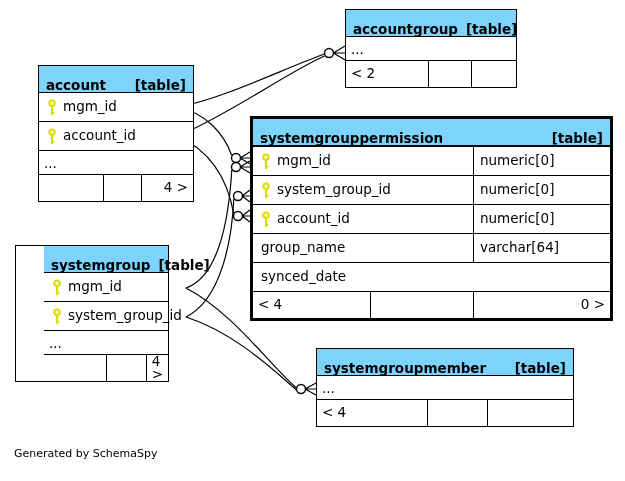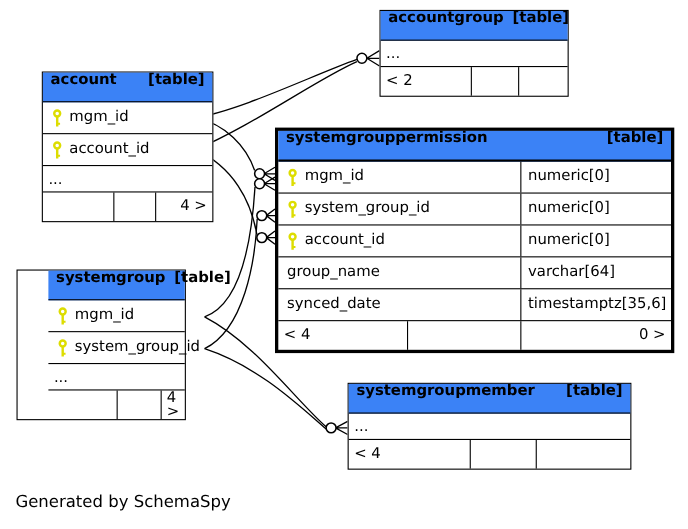--- a/index.html
+++ b/index.html
@@ -8,21 +8,21 @@
     font-family:"DejaVu Sans","Liberation Sans",sans-serif;
     color:#000;overflow:hidden;
   }
   #wires{position:absolute;left:0;top:0;z-index:0;}
   .tbl{
     position:absolute;background:#fff;border:1px solid #000;z-index:1;
     font-size:13.5px;line-height:1;box-sizing:border-box;
   }
   .tbl.hl{border:3px solid #000;}
   .thead{
-    background:#3b82f6;display:flex;justify-content:space-between;align-items:flex-start;
+    background:#7dd3fc;display:flex;justify-content:space-between;align-items:flex-end;
     height:27px;padding:0 7px;border-bottom:1px solid #000;box-sizing:border-box;
   }
   .hl .thead{height:28px;border-bottom:2px solid #000;}
   .tname{font-weight:bold;}
   .ttag{font-weight:bold;margin-left:8px;}
   .trow{
     display:flex;align-items:center;height:29px;border-bottom:1px solid #000;
     box-sizing:border-box;
   }
   .namecell{display:flex;align-items:center;height:100%;padding-left:8px;box-sizing:border-box;}
@@ -32,21 +32,21 @@
     border-left:1px solid #000;height:100%;display:flex;align-items:center;
     padding-left:6px;box-sizing:border-box;flex:1;
   }
   .ellipsis{display:flex;align-items:flex-end;height:24px;padding:0 5px 4px 5px;
     border-bottom:1px solid #000;box-sizing:border-box;}
   .tfoot{display:flex;height:26px;box-sizing:border-box;}
   .fcell{height:100%;display:flex;align-items:center;box-sizing:border-box;padding:0 5px;}
   .fcell + .fcell{border-left:1px solid #000;}
   .fright{justify-content:flex-end;}
   .keyicon{display:block;}
-  #credit{position:absolute;left:14px;top:447px;font-size:15px;z-index:1;}
+  #credit{position:absolute;left:14px;top:447px;font-size:11px;z-index:1;}
 </style>
 </head>
 <body>
 
 <div id="canvas">
 
   <svg id="wires" width="625" height="481" viewBox="0 0 625 481">
     <g fill="none" stroke="#000" stroke-width="1.2">
 
       <path d="M178,107 C220,100 285,68 324.5,54"></path>
@@ -185,21 +185,20 @@
       <div class="namecell nokey" style="width:220px;">
         <span>group_name</span>
       </div>
       <div class="typecell">varchar[64]</div>
     </div>
 
     <div class="trow">
       <div class="namecell nokey" style="width:220px;">
         <span>synced_date</span>
       </div>
-      <div class="typecell">timestamptz[35,6]</div>
     </div>
 
     <div class="tfoot">
       <div class="fcell" style="width:117px;">&lt; 4</div>
       <div class="fcell" style="width:103px;"></div>
       <div class="fcell fright" style="flex:1;">0 &gt;</div>
     </div>
   </div>
 
   <div class="tbl" style="left:15px;top:245px;width:154px;padding-left:28px;">

